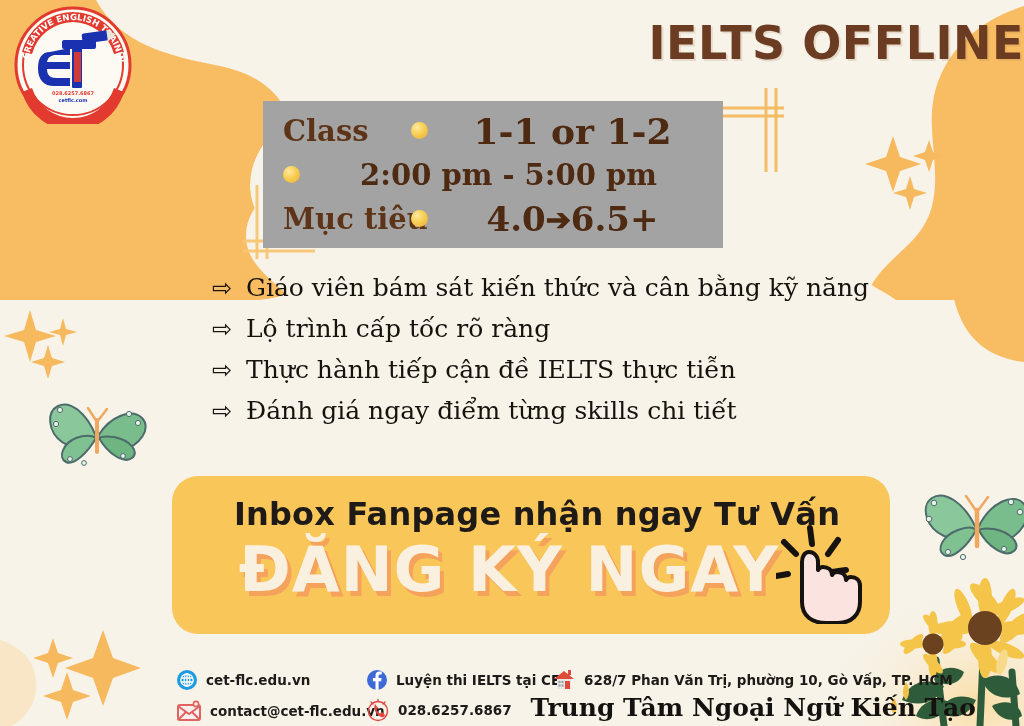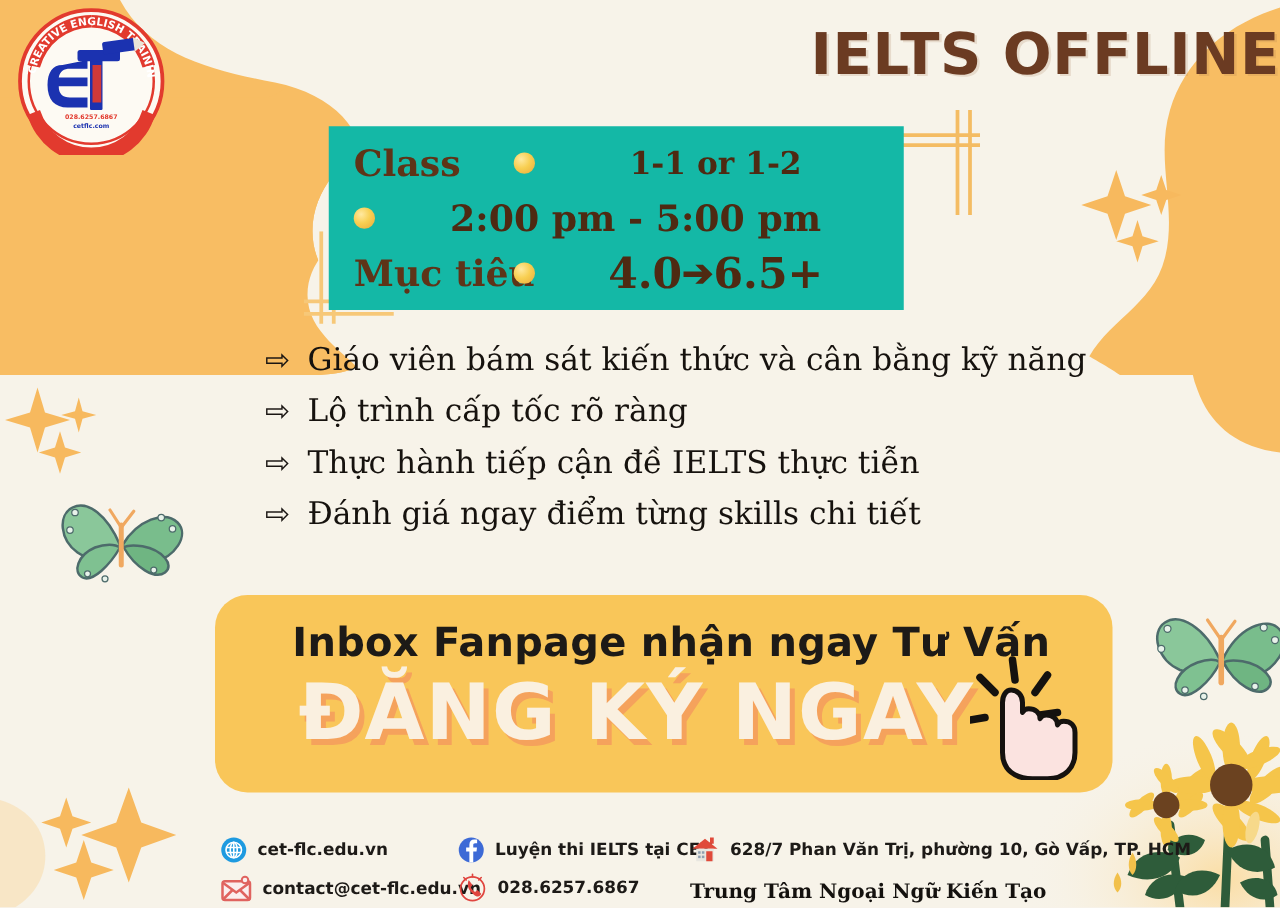--- a/index.html
+++ b/index.html
@@ -40,21 +40,21 @@
     letter-spacing: 0.5px;
     color: #6b3b22;
     text-shadow: 2px 2px 0 rgba(160,110,70,0.18);
   }
 
   
   .infobox {
     position: absolute;
     left: 263px; top: 101px;
     width: 460px; height: 147px;
-    background: #14b8a6;
+    background: #a3a3a3;
   }
 
   .infotable {
     position: absolute;
     left: 0; top: 0;
     width: 100%; height: 100%;
     display: flex;
     flex-direction: column;
     justify-content: center;
     padding: 6px 8px 6px 20px;
@@ -83,21 +83,21 @@
   .info-value {
     font-family: "DejaVu Serif", serif;
     font-weight: bold;
     font-size: 30px;
     color: #4e2a12;
     white-space: nowrap;
     flex: 1;
     text-align: center;
     padding-right: 4px;
   }
-  .val-class { font-size: 25px; }
+  .val-class { font-size: 36px; }
   .val-time  { font-size: 29px; }
   .val-goal  { font-size: 34px; }
   .arrow-goal { font-size: 30px; vertical-align: 1px; }
 
   
   .bullets {
     position: absolute;
     left: 212px; top: 274px;
     width: 700px;
   }
@@ -176,21 +176,21 @@
     color: #1d1a17;
     white-space: nowrap;
   }
   .f-web      { width: 190px; }
   .f-fb       { width: 186px; }
   .f-mail     { width: 190px; }
   .f-phone    { width: 186px; }
   .brand-line {
     font-family: "DejaVu Serif", serif;
     font-weight: bold;
-    font-size: 16px;
+    font-size: 25px;
     color: #14110e;
     white-space: nowrap;
   }
 </style>
 </head>
 <body>
 
 <div id="poster">
 
   <svg class="bg-layer" width="1024" height="726" viewBox="0 0 1024 726">

